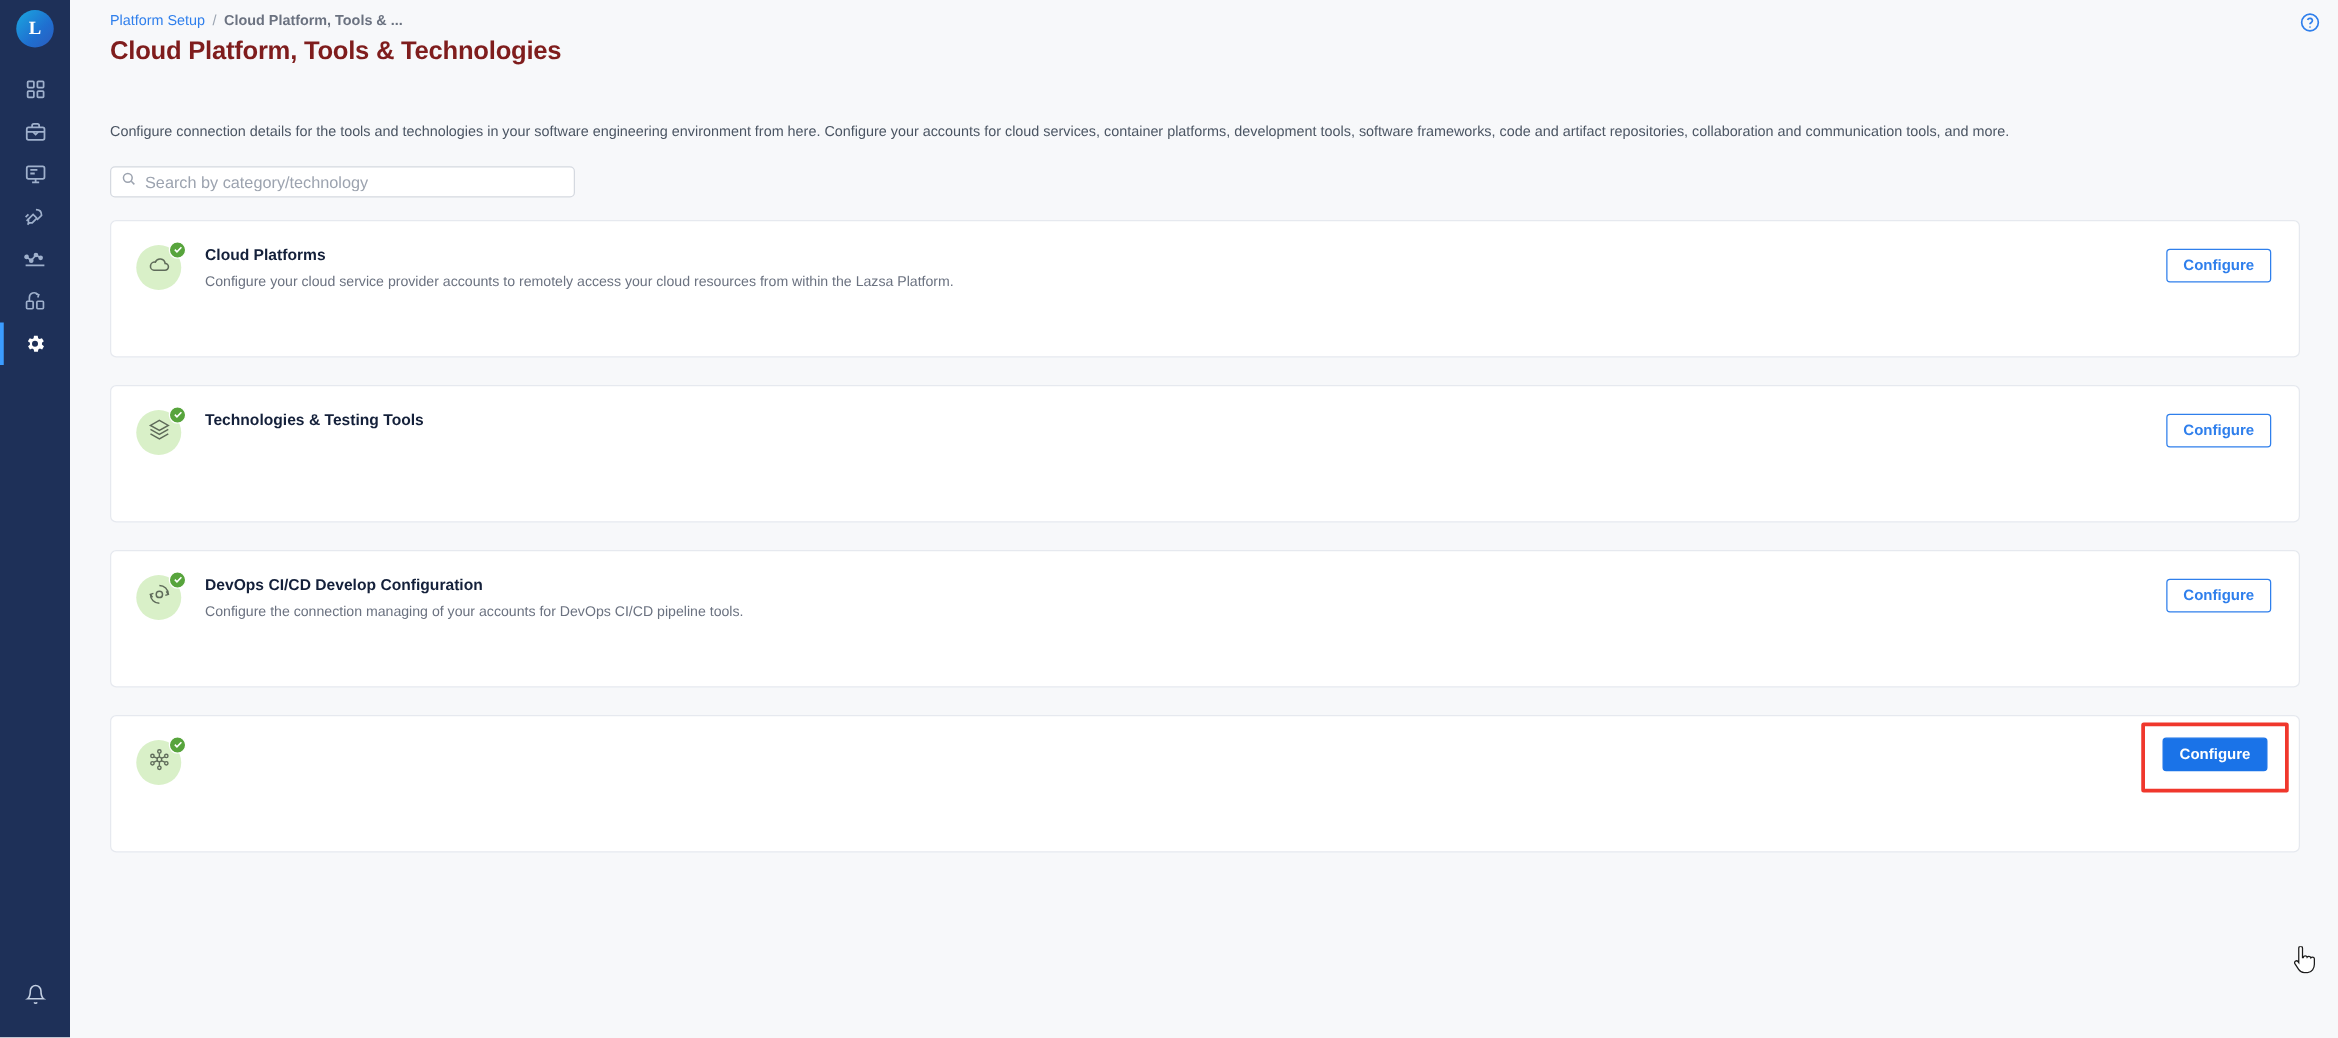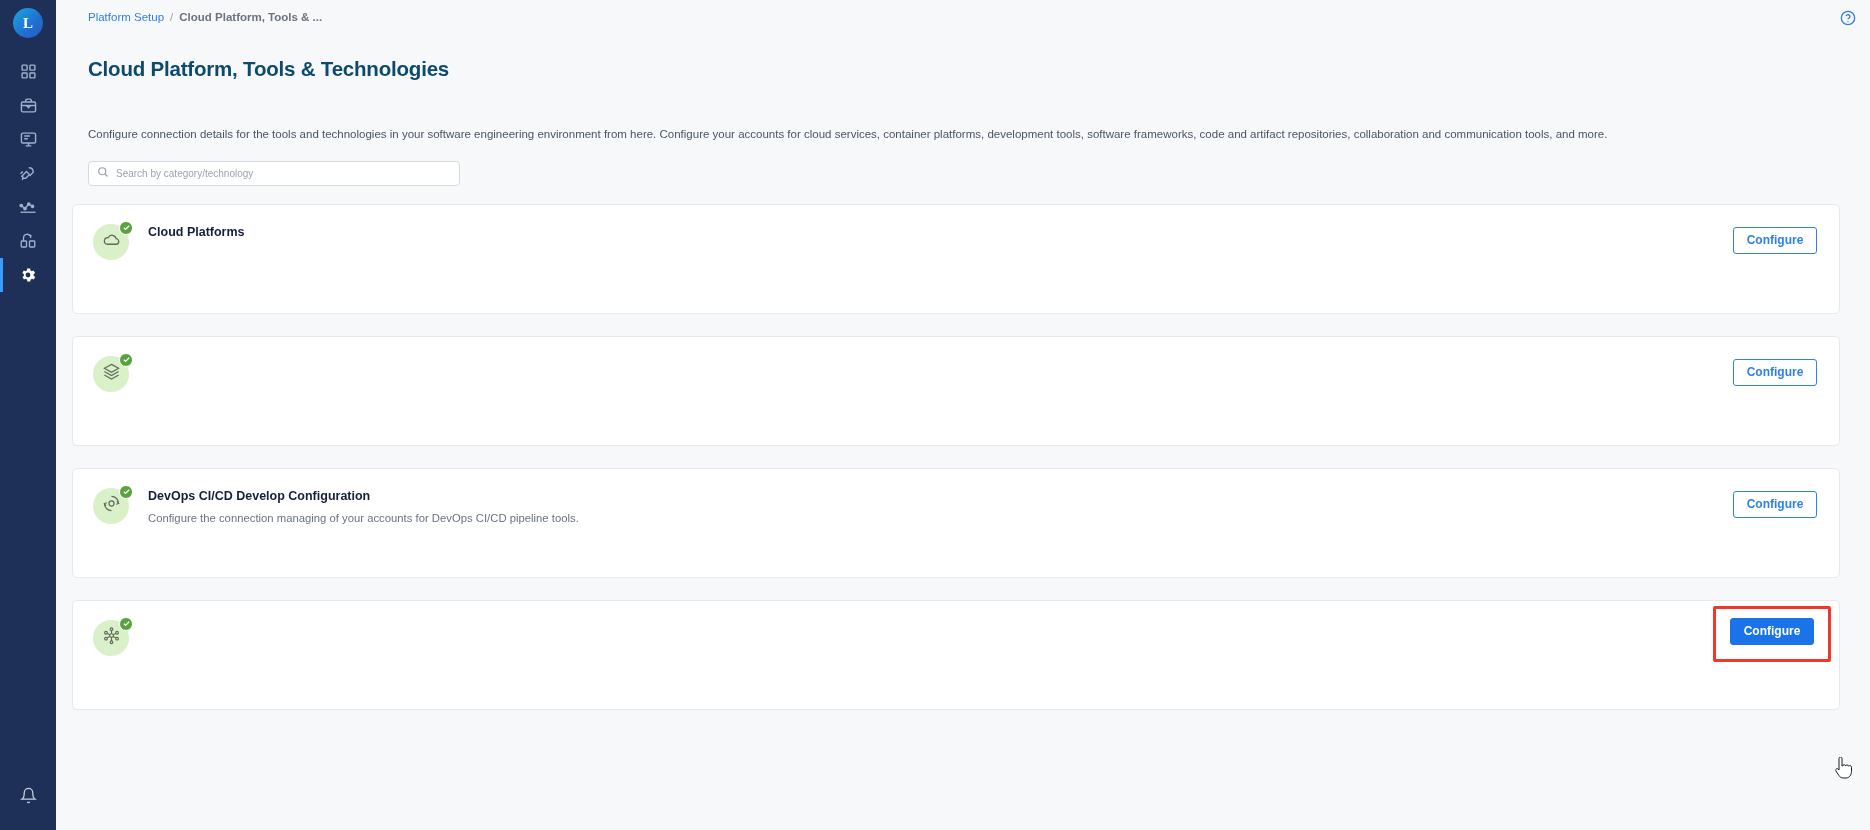--- a/index.html
+++ b/index.html
@@ -53,45 +53,44 @@
     padding: 11px 12px 0 32px;
     font-size: 11.5px; color: #6b7280;
     display: flex; align-items: center; gap: 6px;
   }
   .breadcrumb .crumb-link { color: #2f7fec; cursor: pointer; }
   .breadcrumb .sep { color: #9aa3b0; }
   .breadcrumb .crumb-cur { color: #6b7280; font-weight: bold; }
 
   .page-title {
     padding: 6px 0 0 32px;
-    font-size: 20.5px; font-weight: bold; color: #0c4a6e;
+    font-size: 20.5px; font-weight: bold; color: #7f1d1d;
     letter-spacing: -0.2px;
-    margin-top: 28px;
   }
   .page-desc {
     padding: 6px 0 0 32px;
     font-size: 11.5px; color: #4b5563; line-height: 1.35; margin-top: 40px;
   }
 
   .search-wrap { padding: 18px 0 0 32px; }
   .search-box {
     width: 372px; height: 25px;
     border: 1px solid #d5d9e0; border-radius: 4px;
     background: #fff; display: flex; align-items: center;
     padding: 0 8px; gap: 7px;
   }
   .search-box input {
     border: none; outline: none; flex: 1;
-    font-size: 10px; color: #374151;
+    font-size: 13px; color: #374151;
     font-family: "Liberation Sans", sans-serif;
     background: transparent;
   }
   .search-box input::placeholder { color: #9ca3af; }
 
-  .cards { padding: 18px 30px 0 16px; }
+  .cards { padding: 18px 30px 0 32px; }
   .card {
     background: #fff;
     border: 1px solid #e6e9ef;
     border-radius: 5px;
     margin-bottom: 22px;
     padding: 18px 22px 18px 20px;
     display: flex; align-items: flex-start;
     position: relative;
     min-height: 110px;
   }
@@ -284,20 +283,21 @@
             </svg>
           </span>
           <span class="card-check">
             <svg width="9" height="9" viewBox="0 0 24 24" fill="none" stroke="#ffffff" stroke-width="3.5">
               <path d="M5 12.5l4.5 4.5L19 7.5"></path>
             </svg>
           </span>
         </div>
         <div class="card-body">
           <div class="card-title">Cloud Platforms</div>
+          <div class="card-desc">Configure your cloud service provider accounts to remotely access your cloud resources from within the Lazsa Platform.</div>
         </div>
         <div class="card-action">
           <button class="btn-outline">Configure</button>
         </div>
       </div>
 
       <div class="card">
         <div class="card-icon-wrap">
           <span>
             <svg width="19" height="19" viewBox="0 0 24 24" fill="none" stroke="#5f6b5a" stroke-width="1.5">
@@ -306,20 +306,21 @@
                 <path d="M3 16.5l9 5 9-5"></path>
             </svg>
           </span>
           <span class="card-check">
             <svg width="9" height="9" viewBox="0 0 24 24" fill="none" stroke="#ffffff" stroke-width="3.5">
               <path d="M5 12.5l4.5 4.5L19 7.5"></path>
             </svg>
           </span>
         </div>
         <div class="card-body">
+          <div class="card-title">Technologies &amp; Testing Tools</div>
         </div>
         <div class="card-action">
           <button class="btn-outline">Configure</button>
         </div>
       </div>
 
       <div class="card">
         <div class="card-icon-wrap">
           <span>
             <svg width="19" height="19" viewBox="0 0 24 24" fill="none" stroke="#5f6b5a" stroke-width="1.5">

